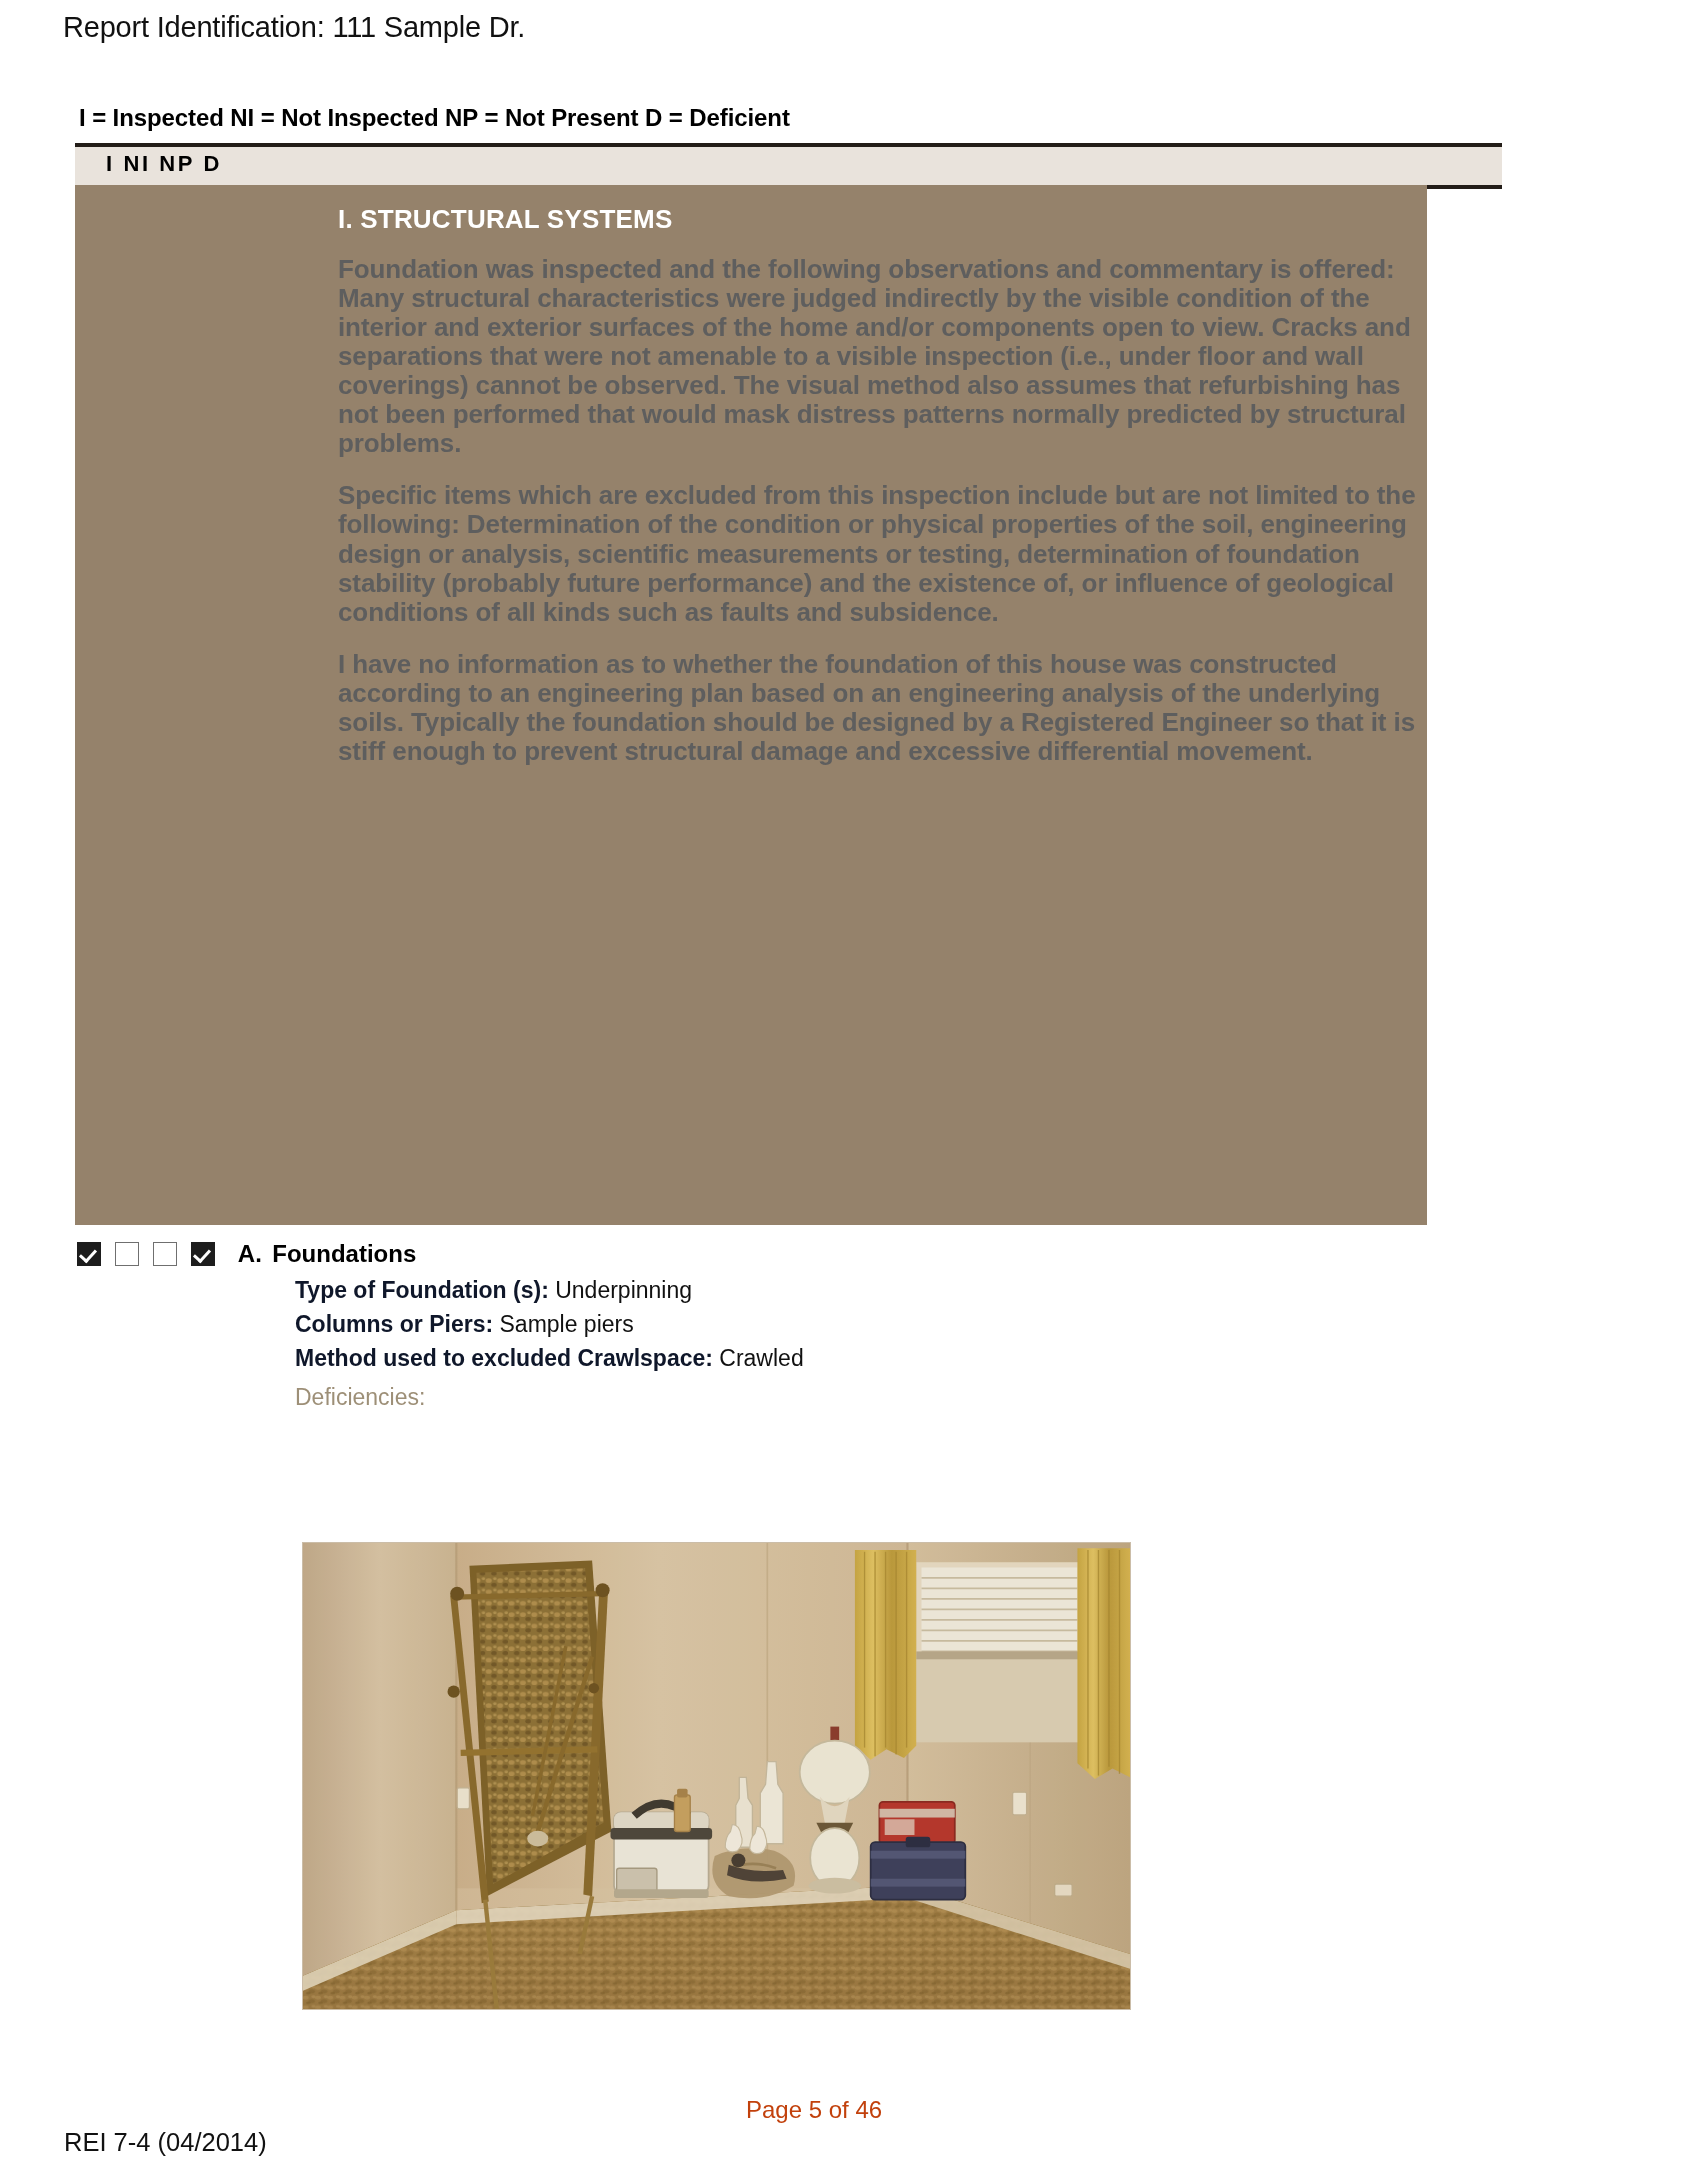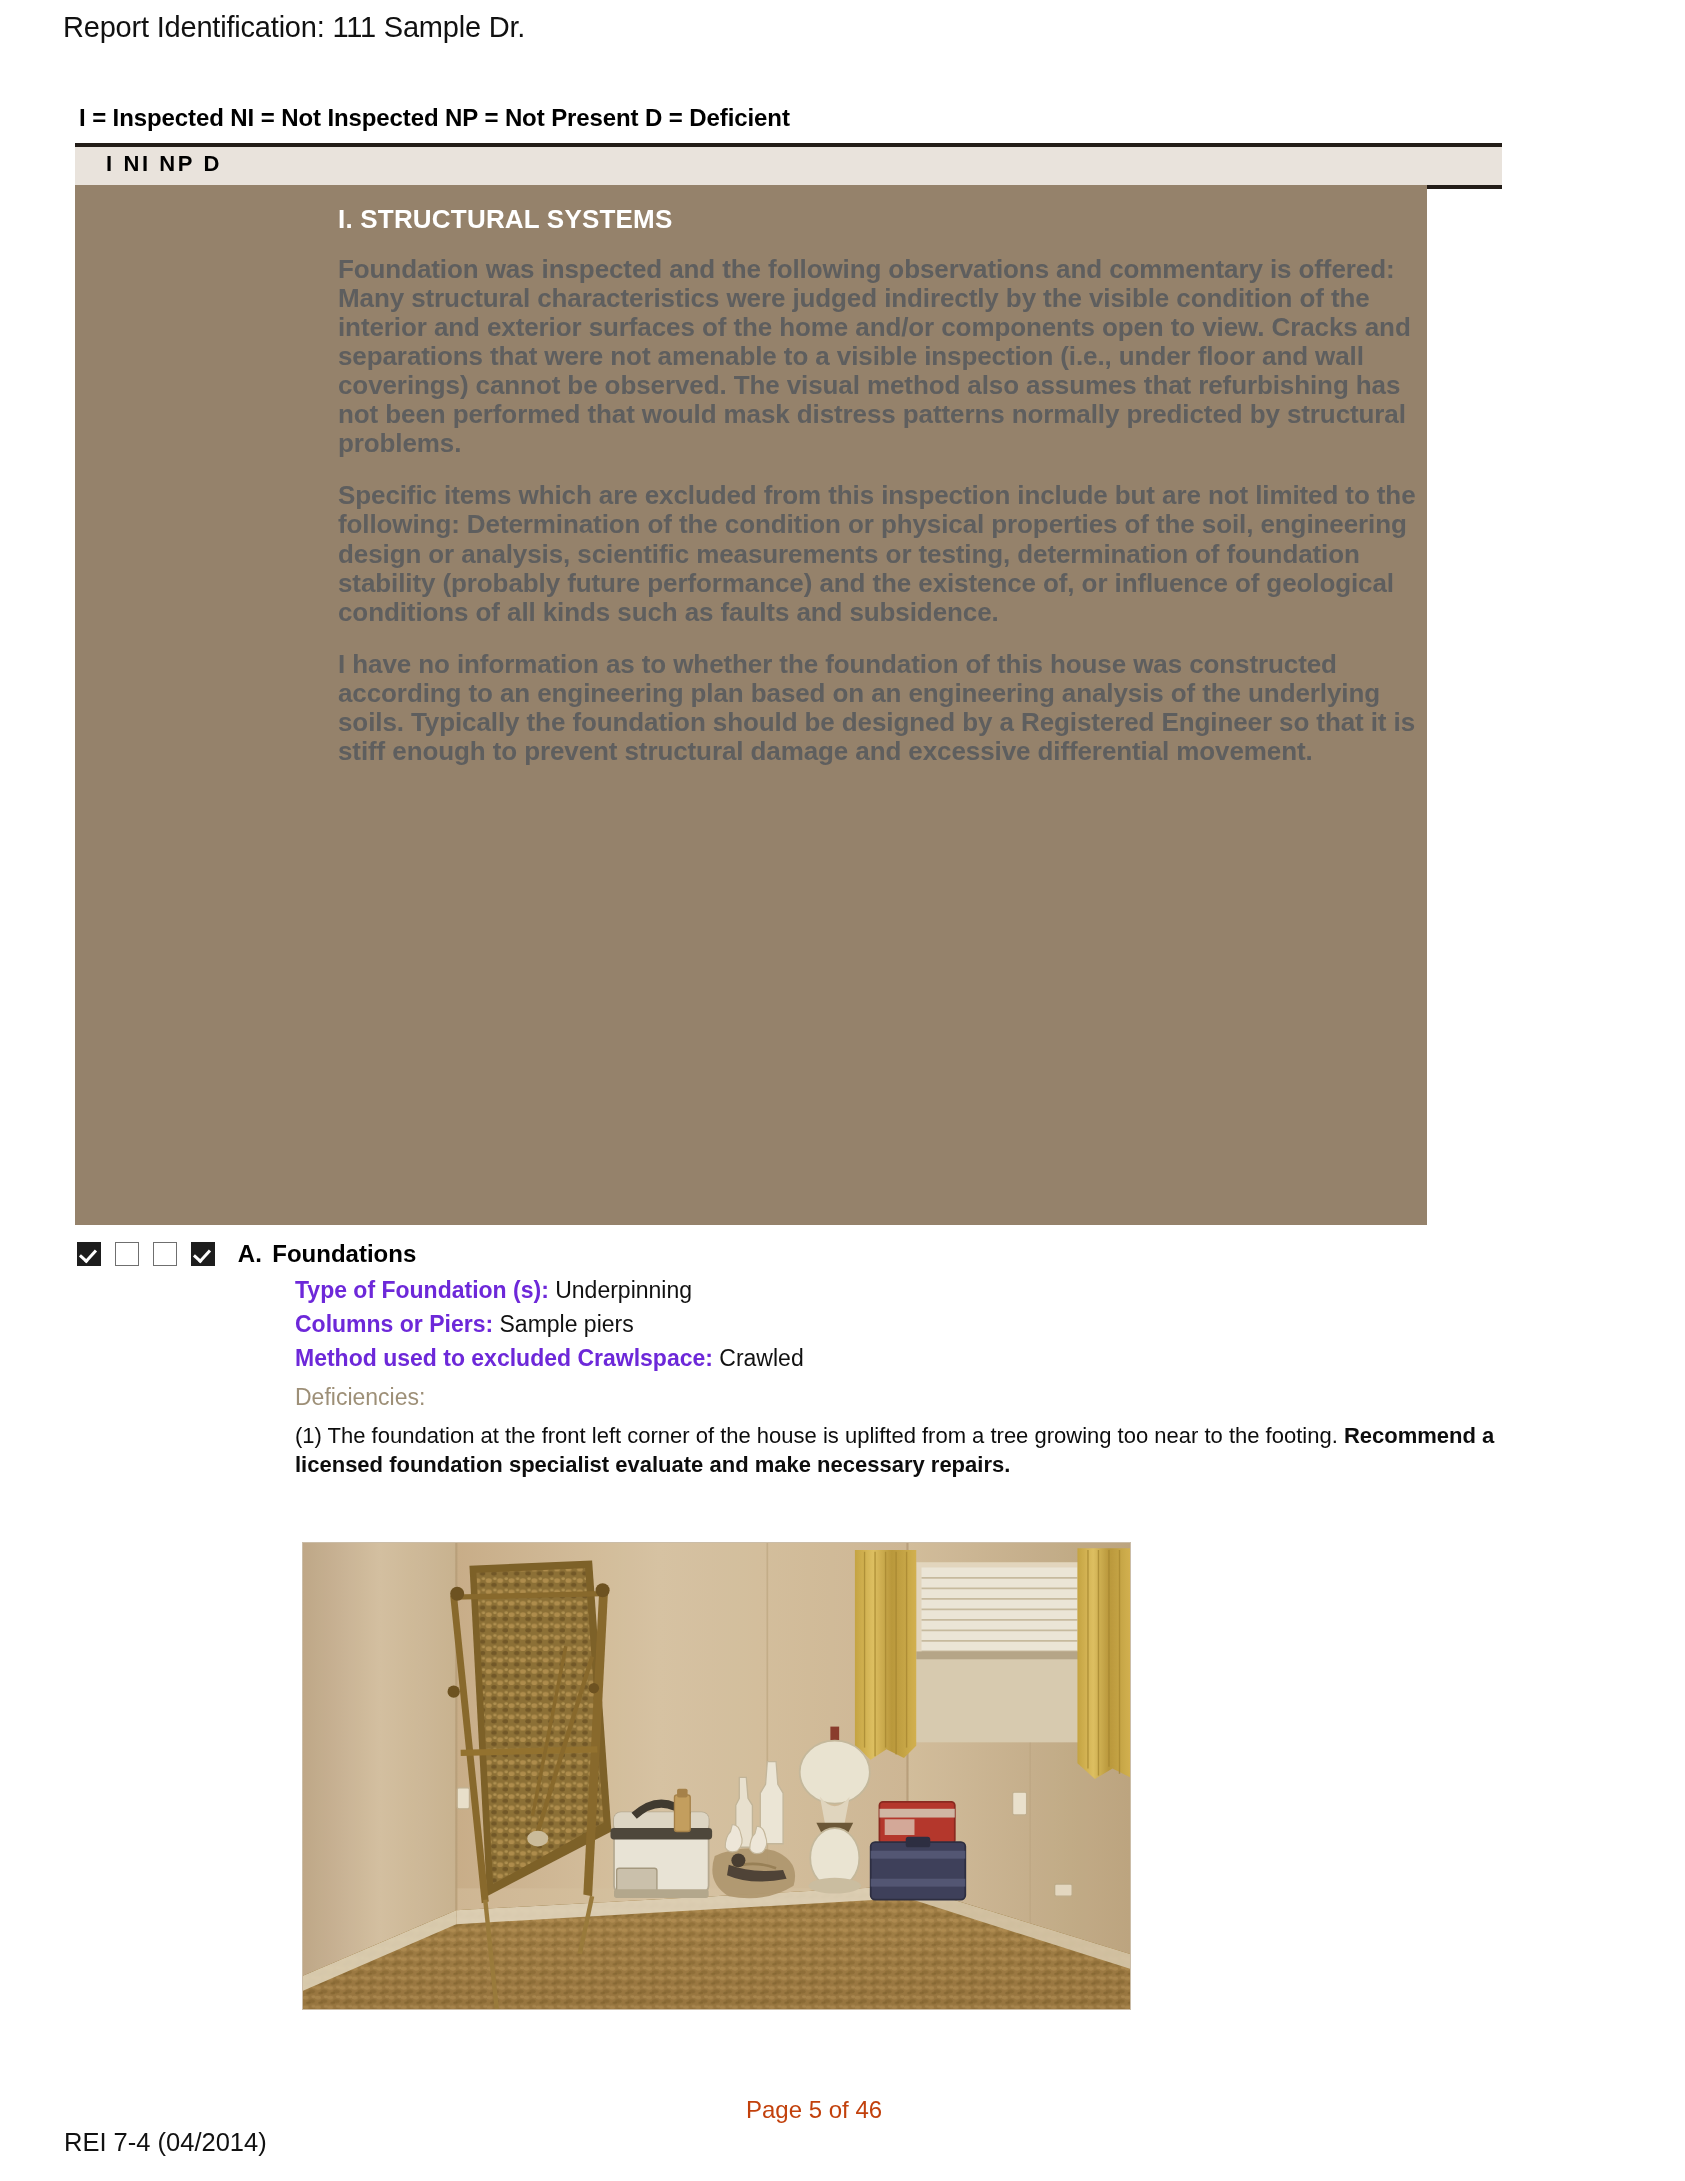--- a/index.html
+++ b/index.html
@@ -159,21 +159,21 @@
     width: 1246px;
   }
   .field-line {
     font-size: 23px;
     line-height: 1.12;
     margin-bottom: 8px;
     white-space: nowrap;
   }
   .field-label {
     font-weight: bold;
-    color: #6d28d9;
+    color: #0f172a;
   }
   .field-value {
     font-weight: 400;
     color: #111111;
   }
   .def-head {
     font-size: 23px;
     font-weight: 400;
     color: #9d8f77;
     margin-top: 12.3px;
@@ -259,23 +259,20 @@
       <span class="field-label">Columns or Piers:</span>
       <span class="field-value">Sample piers</span>
     </div>
     <div class="field-line">
       <span class="field-label">Method used to excluded Crawlspace:</span>
       <span class="field-value">Crawled</span>
     </div>
 
     <div class="def-head">Deficiencies:</div>
 
-    <p class="def-body">
-      <span>(1) The foundation at the front left corner of the house is uplifted from a tree growing too near to the footing. </span><b>Recommend a licensed foundation specialist evaluate and make necessary repairs.</b>
-    </p>
   </div>
 
   <div class="photo">
     <svg viewBox="0 0 944 533" preserveAspectRatio="none" aria-hidden="true">
       <defs>
         <linearGradient id="wallL" x1="0" y1="0" x2="1" y2="0">
           <stop offset="0" stop-color="#c3ab8c"></stop>
           <stop offset="0.5" stop-color="#d8c4a6"></stop>
           <stop offset="1" stop-color="#cdb794"></stop>
         </linearGradient>

